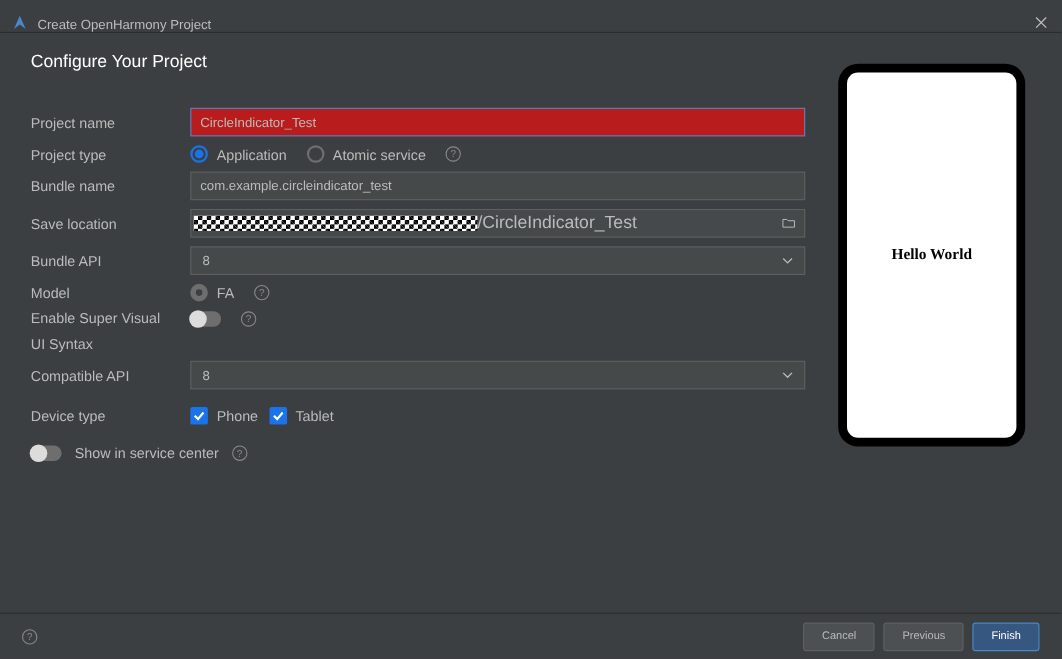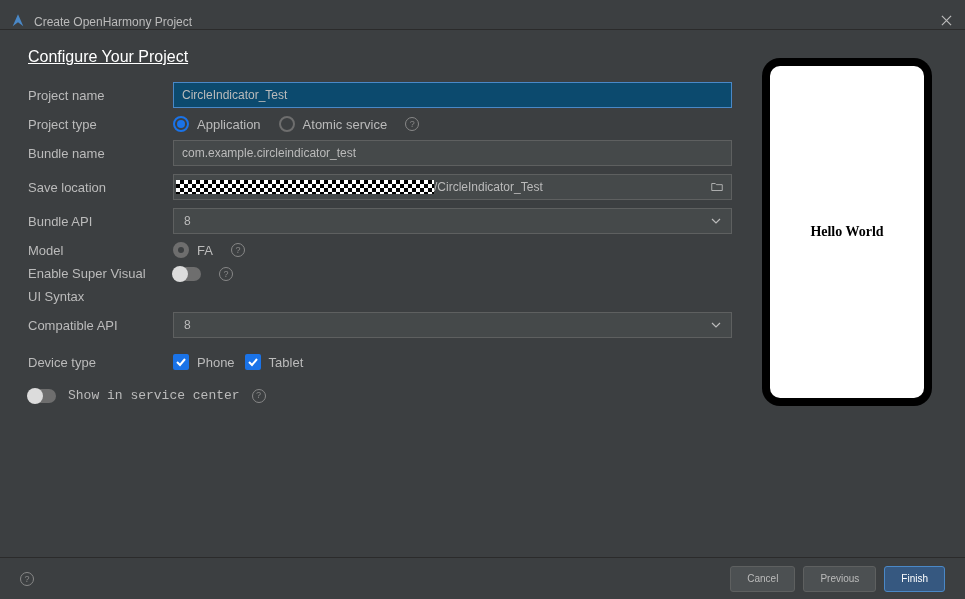--- a/index.html
+++ b/index.html
@@ -32,22 +32,21 @@
 .content {
   padding: 18px 28px 0 28px;
   display: flex;
   gap: 30px;
 }
 .form-col { flex: 1; }
 .heading {
   color: #ffffff;
   font-size: 16px;
   font-weight: 400;
-  margin-bottom: 16px;
-  text-decoration: underline;
+  margin-bottom: 32px;
 }
 .row {
   display: flex;
   align-items: center;
   margin-bottom: 16px;
 }
 .row.tall { margin-bottom: 8px; }
 .label {
   width: 145px;
   color: #bbbbbb;
@@ -59,41 +58,41 @@
   height: 26px;
   background: #45494a;
   border: 1px solid #5e6060;
   color: #bbbbbb;
   padding: 0 8px;
   font-size: 12px;
   outline: none;
 }
 input.text.focused {
   border: 1px solid #4a88c7;
-  background: #0c4a6e;
+  background: #b91c1c;
 }
 .path-chk {
   width: 258px; height: 14px;
   background-image:
     linear-gradient(45deg,#000 25%,transparent 25%,transparent 75%,#000 75%),
     linear-gradient(45deg,#000 25%,#fff 25%,#fff 75%,#000 75%);
   background-size: 8px 8px;
   background-position: 0 0, 4px 4px;
   flex-shrink: 0;
 }
 .path-wrap {
   width: 100%;
   height: 26px;
   background: #45494a;
   border: 1px solid #5e6060;
   display: flex; align-items: center;
   padding: 0 6px 0 2px;
   gap: 0;
 }
-.path-text { color: #bbbbbb; font-size: 12px; flex: 1; padding-left: 0; }
+.path-text { color: #bbbbbb; font-size: 16px; flex: 1; padding-left: 0; }
 .folder-ico { width: 16px; height: 14px; color: #bbbbbb; cursor: pointer; }
 .select {
   width: 100%;
   height: 26px;
   background: #45494a;
   border: 1px solid #5e6060;
   display: flex; align-items: center; justify-content: space-between;
   padding: 0 10px;
   color: #bbbbbb;
   font-size: 12px;
@@ -132,21 +131,20 @@
 .check {
   width: 16px; height: 16px; background: #1a73e8; border-radius: 2px;
   display: flex; align-items: center; justify-content: center;
   cursor: pointer;
 }
 .check svg { width: 12px; height: 12px; }
 .checkgroup { display: flex; align-items: center; gap: 8px; margin-right: 10px; }
 .bottom-row {
   display: flex; align-items: center; gap: 12px;
   margin-top: 18px;
-  font-family: Liberation Mono, monospace;
 }
 .preview-col {
   width: 175px;
   padding-top: 10px;
 }
 .phone {
   width: 170px; height: 348px;
   background: #000; border-radius: 18px;
   padding: 8px;
 }

